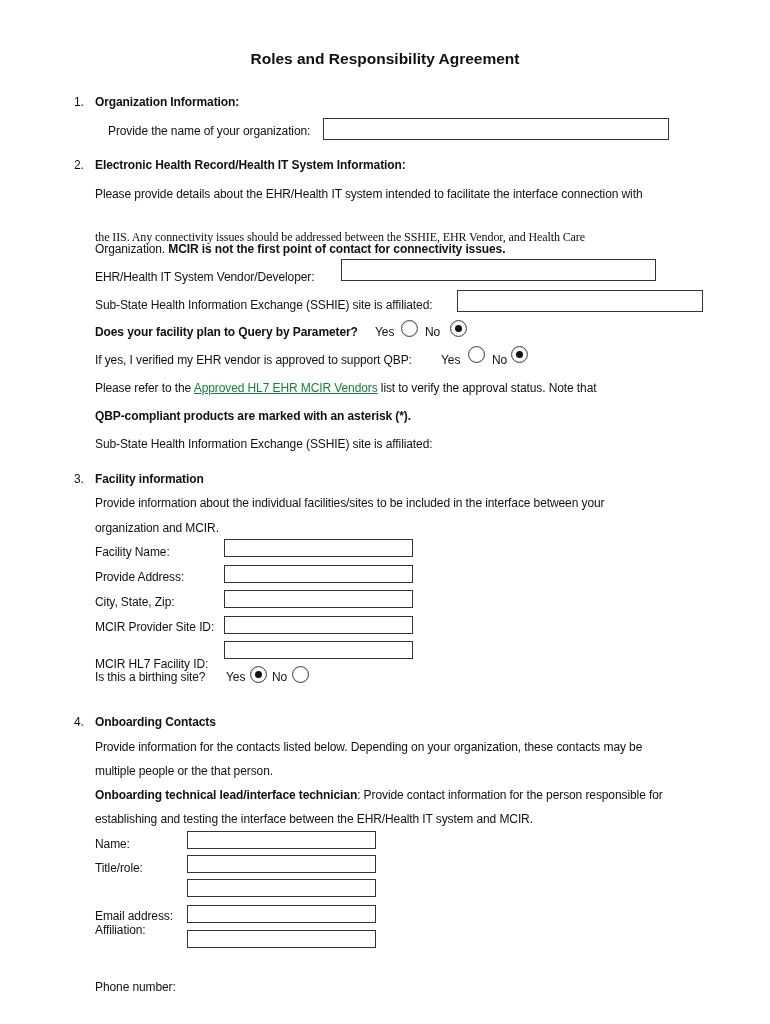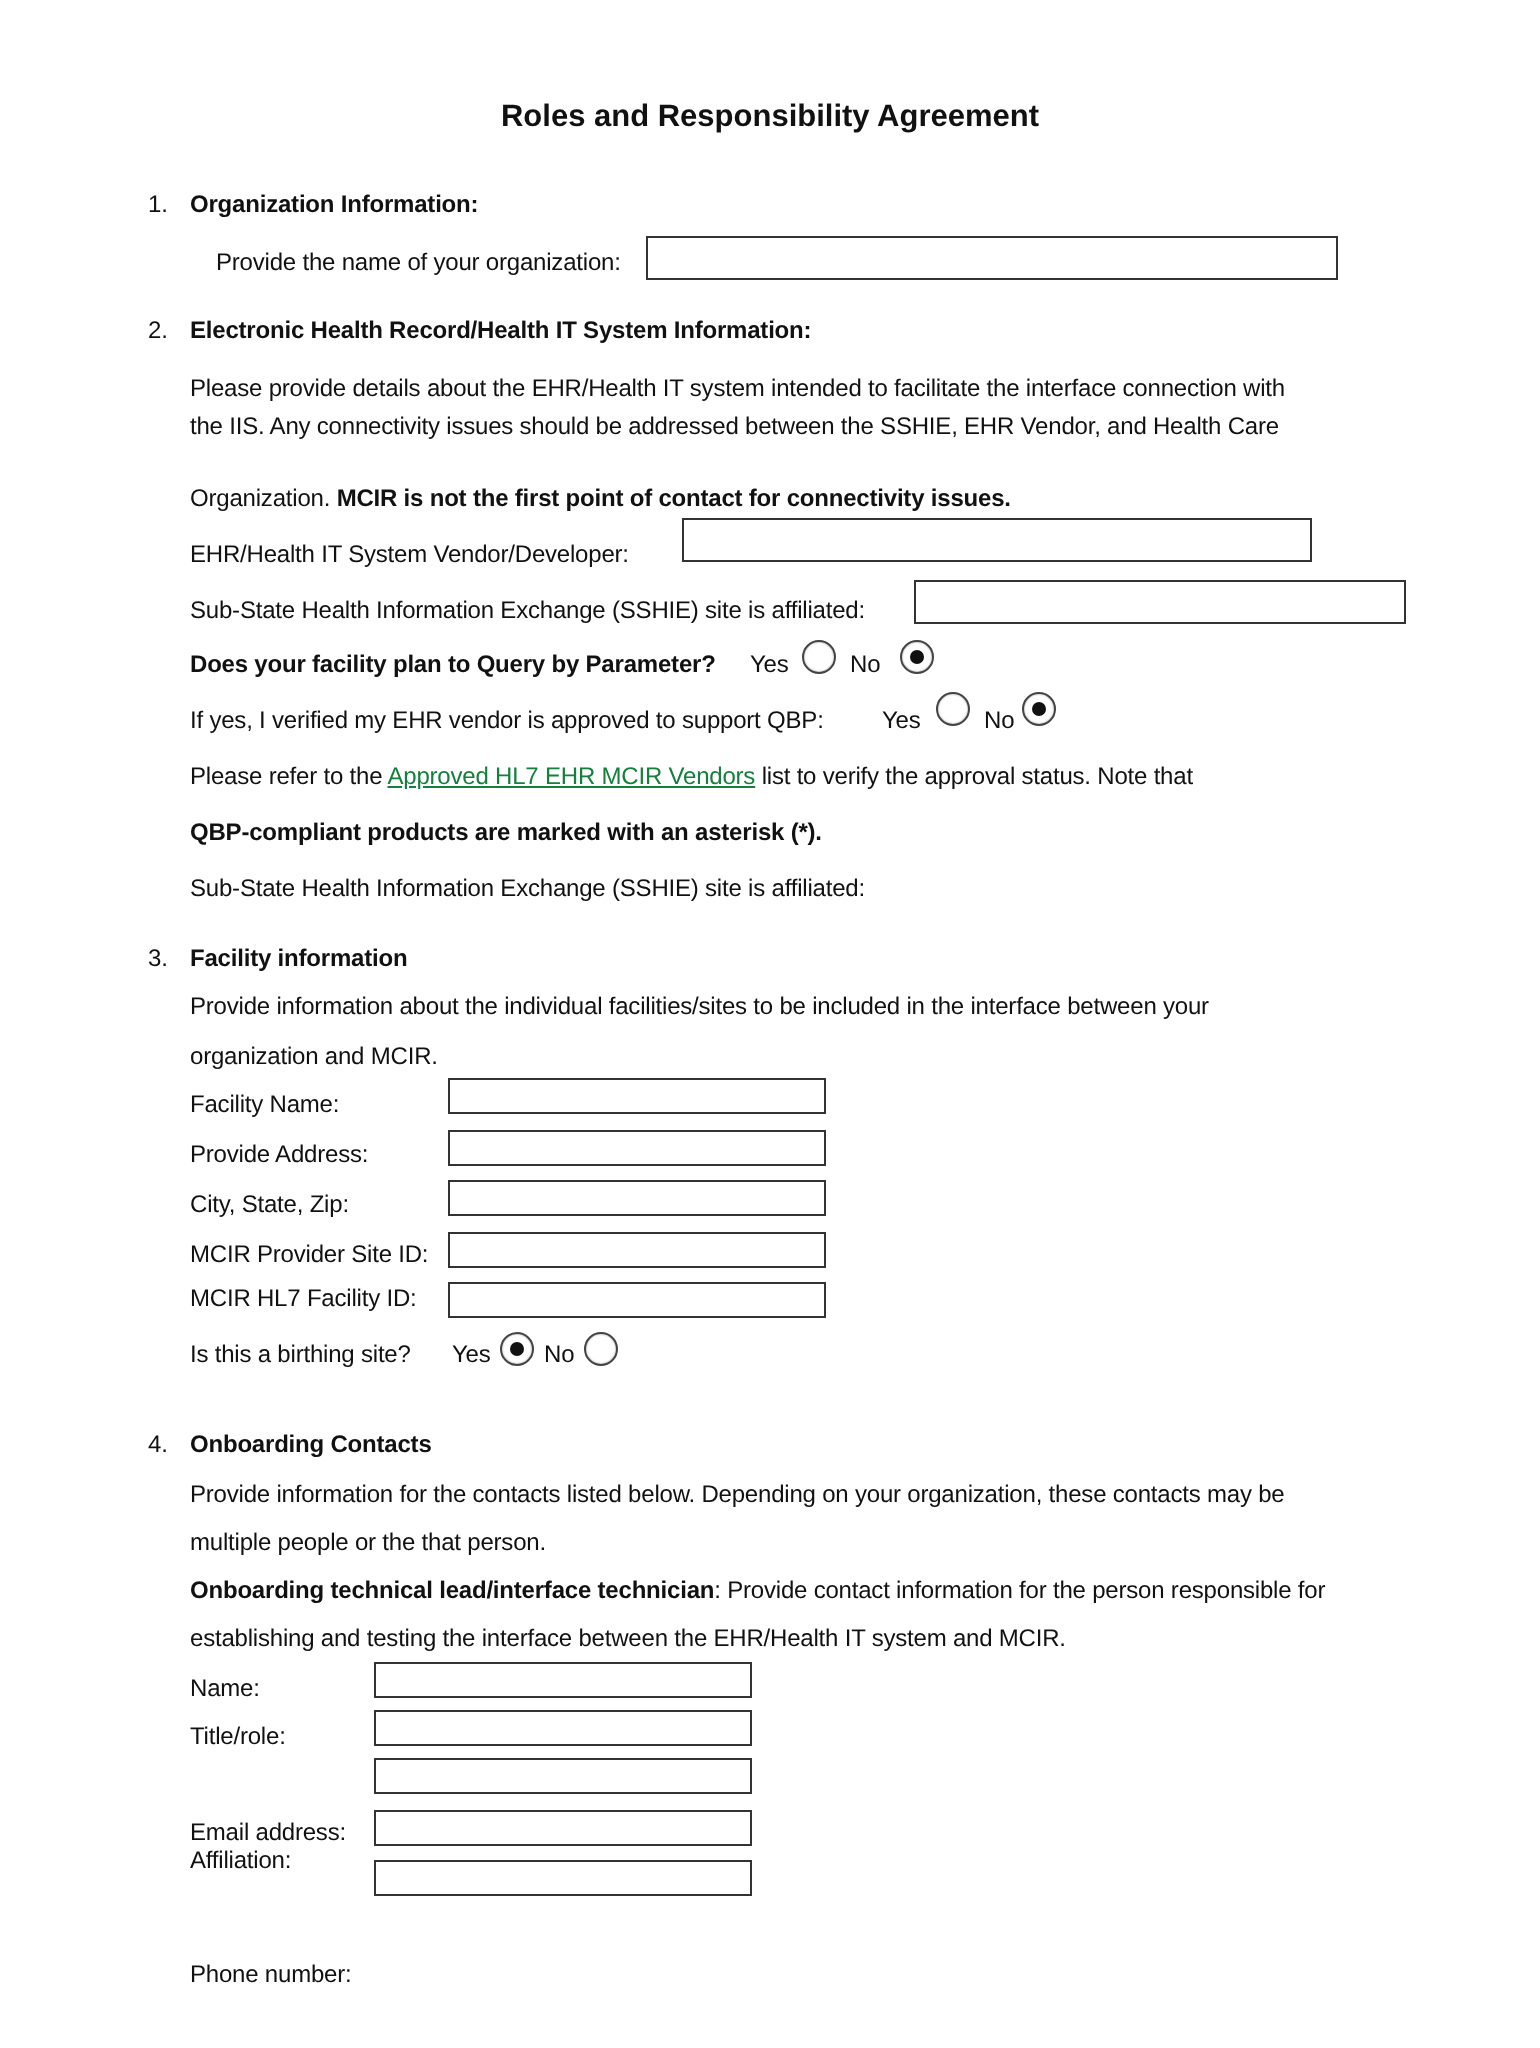--- a/index.html
+++ b/index.html
@@ -22,21 +22,21 @@
 <div class="title">Roles and Responsibility Agreement</div>
 
 <div class="t" style="left:74px;top:95px;">1.</div>
 <div class="t b" style="left:95px;top:95px;">Organization Information:</div>
 <div class="t" style="left:108px;top:124px;">Provide the name of your organization:</div>
 <div class="box" style="left:323px;top:118px;width:346px;height:22px;"></div>
 
 <div class="t" style="left:74px;top:158px;">2.</div>
 <div class="t b" style="left:95px;top:158px;">Electronic Health Record/Health IT System Information:</div>
 <div class="t" style="left:95px;top:187px;">Please provide details about the EHR/Health IT system intended to facilitate the interface connection with</div>
-<div class="t" style="left:95px;top:206px;">the IIS. Any connectivity issues should be addressed between the SSHIE, EHR Vendor, and Health Care</div>
+<div class="t" style="left:95px;top:230px;font-family:Liberation Serif, serif;">the IIS. Any connectivity issues should be addressed between the SSHIE, EHR Vendor, and Health Care</div>
 <div class="t" style="left:95px;top:242px;"><span>Organization. </span><span class="b">MCIR is not the first point of contact for connectivity issues.</span></div>
 
 <div class="t" style="left:95px;top:270px;">EHR/Health IT System Vendor/Developer:</div>
 <div class="box" style="left:341px;top:259px;width:315px;height:22px;"></div>
 
 <div class="t" style="left:95px;top:298px;">Sub-State Health Information Exchange (SSHIE) site is affiliated:</div>
 <div class="box" style="left:457px;top:290px;width:246px;height:22px;"></div>
 
 <div class="t b" style="left:95px;top:325px;">Does your facility plan to Query by Parameter?</div>
 <div class="t" style="left:375px;top:325px;">Yes</div>
@@ -60,21 +60,21 @@
 <div class="t" style="left:95px;top:521px;">organization and MCIR.</div>
 
 <div class="t" style="left:95px;top:545px;">Facility Name:</div>
 <div class="box" style="left:224px;top:539px;width:189px;height:18px;"></div>
 <div class="t" style="left:95px;top:570px;">Provide Address:</div>
 <div class="box" style="left:224px;top:565px;width:189px;height:18px;"></div>
 <div class="t" style="left:95px;top:595px;">City, State, Zip:</div>
 <div class="box" style="left:224px;top:590px;width:189px;height:18px;"></div>
 <div class="t" style="left:95px;top:620px;">MCIR Provider Site ID:</div>
 <div class="box" style="left:224px;top:616px;width:189px;height:18px;"></div>
-<div class="t" style="left:95px;top:642px;">MCIR HL7 Facility ID:</div>
+<div class="t" style="left:95px;top:657px;">MCIR HL7 Facility ID:</div>
 <div class="box" style="left:224px;top:641px;width:189px;height:18px;"></div>
 
 <div class="t" style="left:95px;top:670px;">Is this a birthing site?</div>
 <div class="t" style="left:226px;top:670px;">Yes</div>
 <div class="radio on" style="left:250px;top:666px;"></div>
 <div class="t" style="left:272px;top:670px;">No</div>
 <div class="radio" style="left:292px;top:666px;"></div>
 
 <div class="t" style="left:74px;top:715px;">4.</div>
 <div class="t b" style="left:95px;top:715px;">Onboarding Contacts</div>

